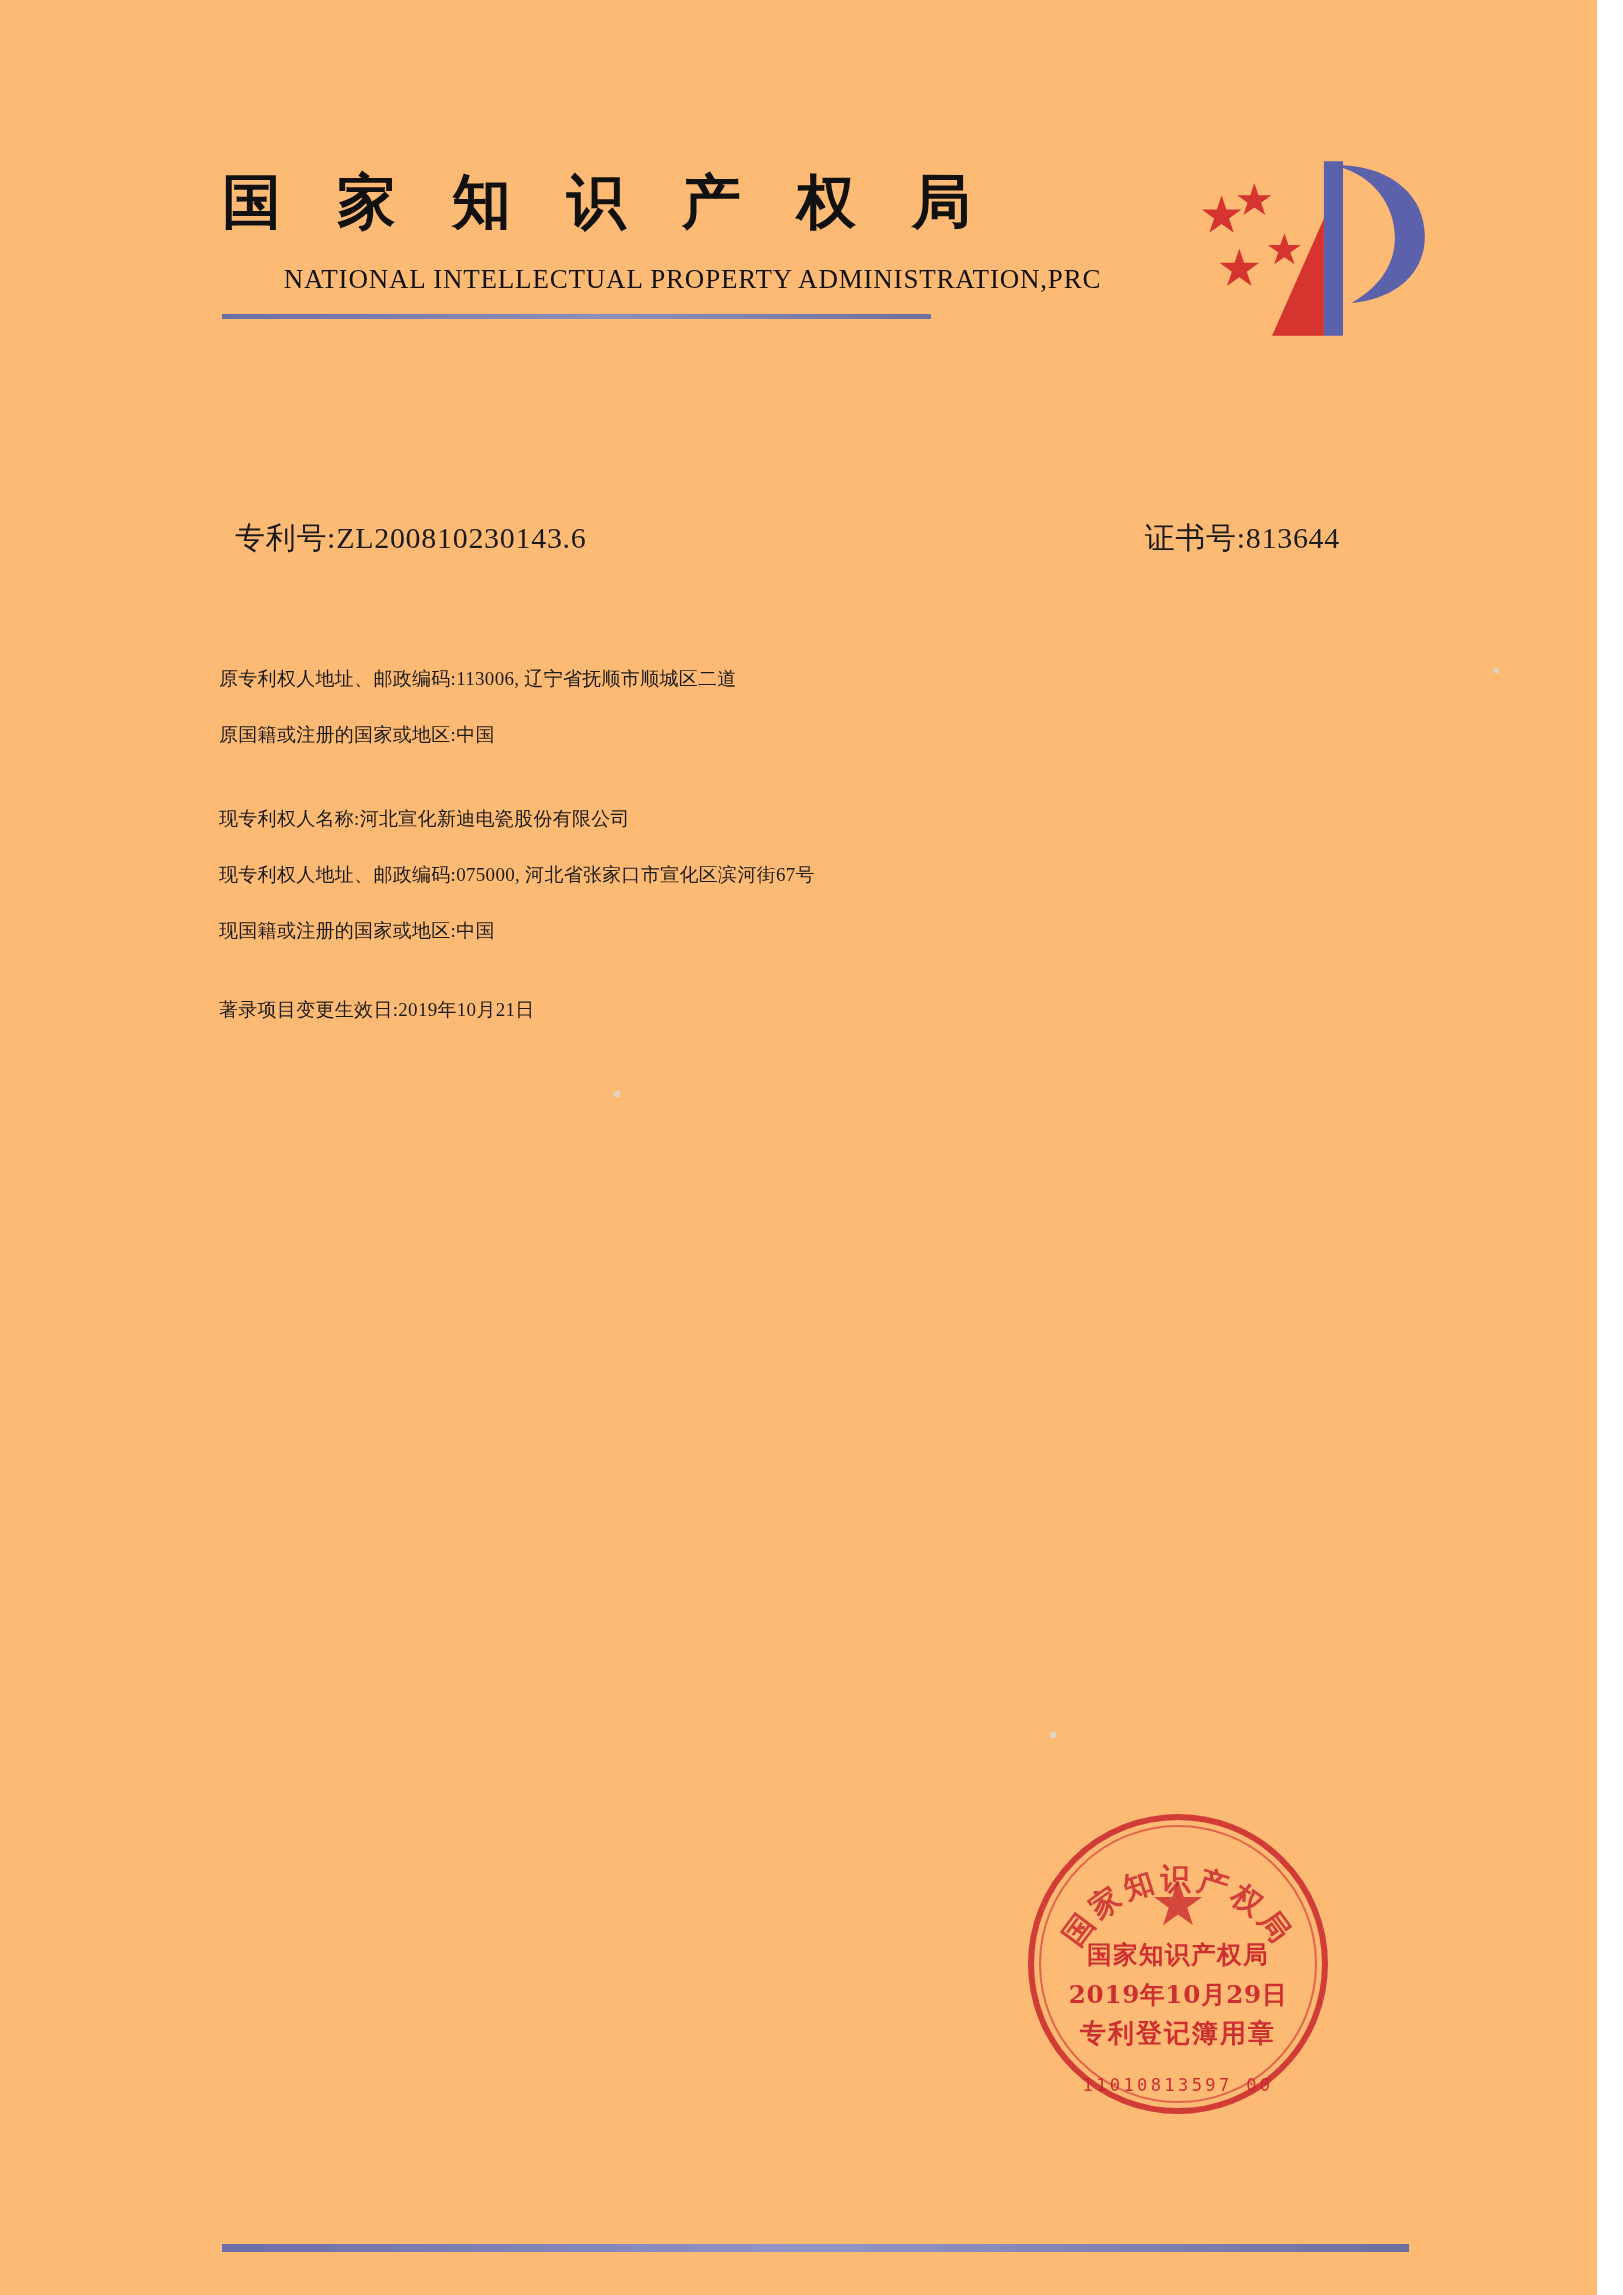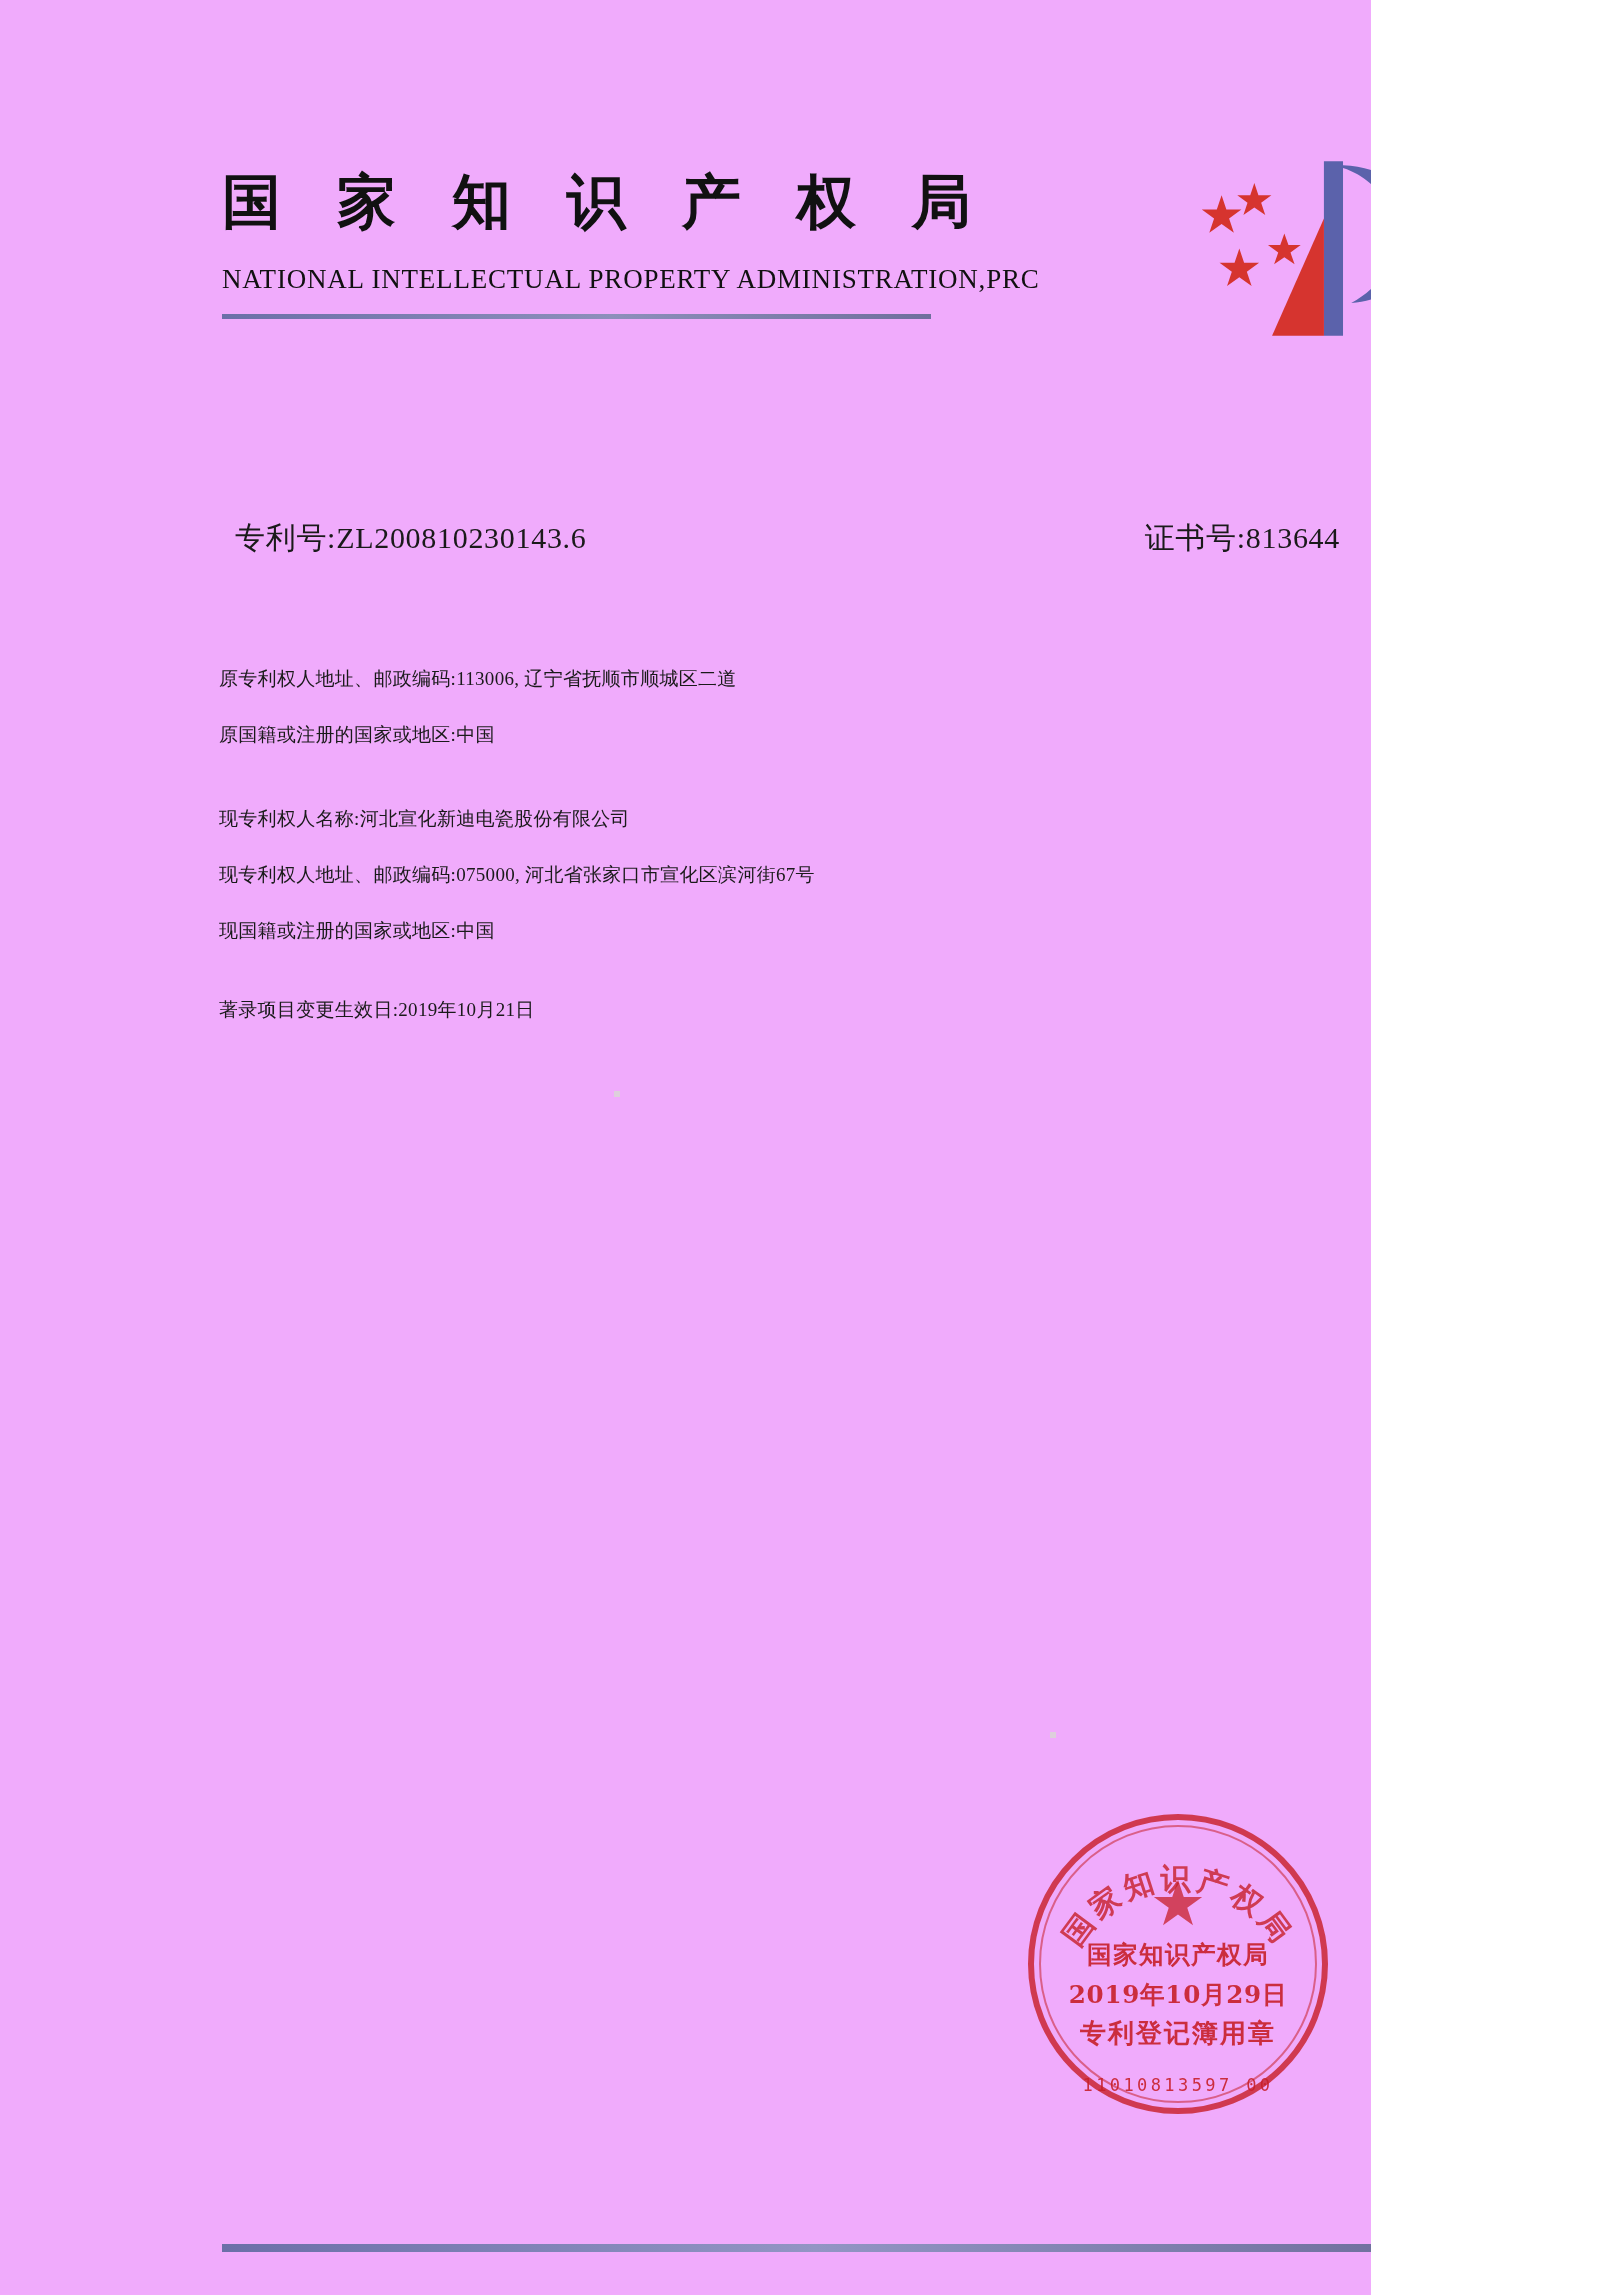--- a/index.html
+++ b/index.html
@@ -6,23 +6,23 @@
     margin: 0;
     padding: 0;
     background: #ffffff;
   }
   body {
     font-family: "Liberation Serif", "DejaVu Serif", serif;
     color: #1a1a1a;
   }
   .page {
     position: relative;
-    width: 1371px;
+    width: 1597px;
     height: 2295px;
-    background: #f0abfc;
+    background: #fdba74;
     overflow: hidden;
   }
 
   
   .header {
     position: absolute;
     left: 222px;
     top: 170px;
     width: 941px;
   }
@@ -35,20 +35,21 @@
     line-height: 1.1;
     white-space: nowrap;
   }
   .header-en {
     margin-top: 29px;
     font-family: "Liberation Serif", "DejaVu Serif", serif;
     font-size: 27px;
     letter-spacing: 0.8px;
     color: #111111;
     white-space: nowrap;
+    text-align: center;
   }
   .header-rule {
     margin-top: 19px;
     width: 709px;
     height: 4.8px;
     background: linear-gradient(to right, #6b6fa8 0%, #8d8fbb 55%, #6f6f9d 100%);
   }
 
   
   .logo {

